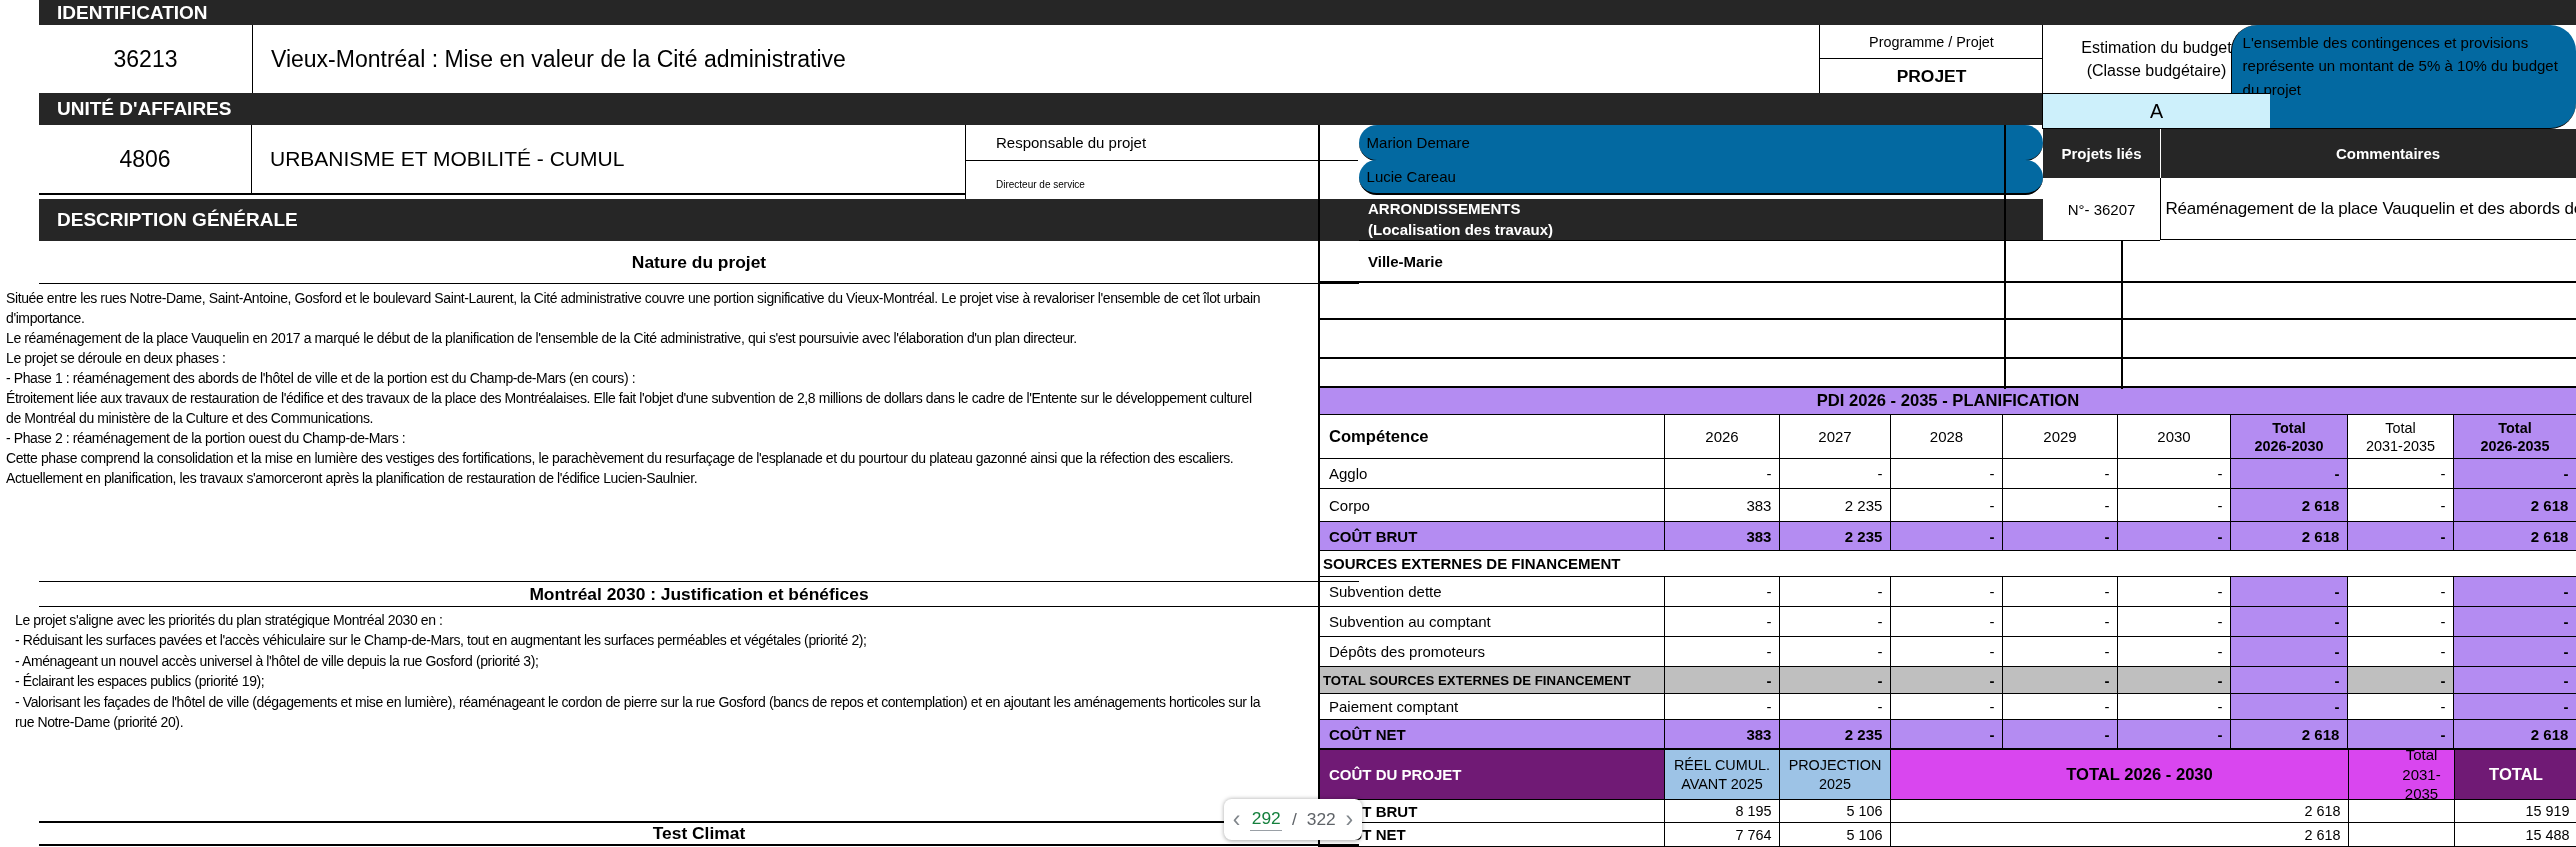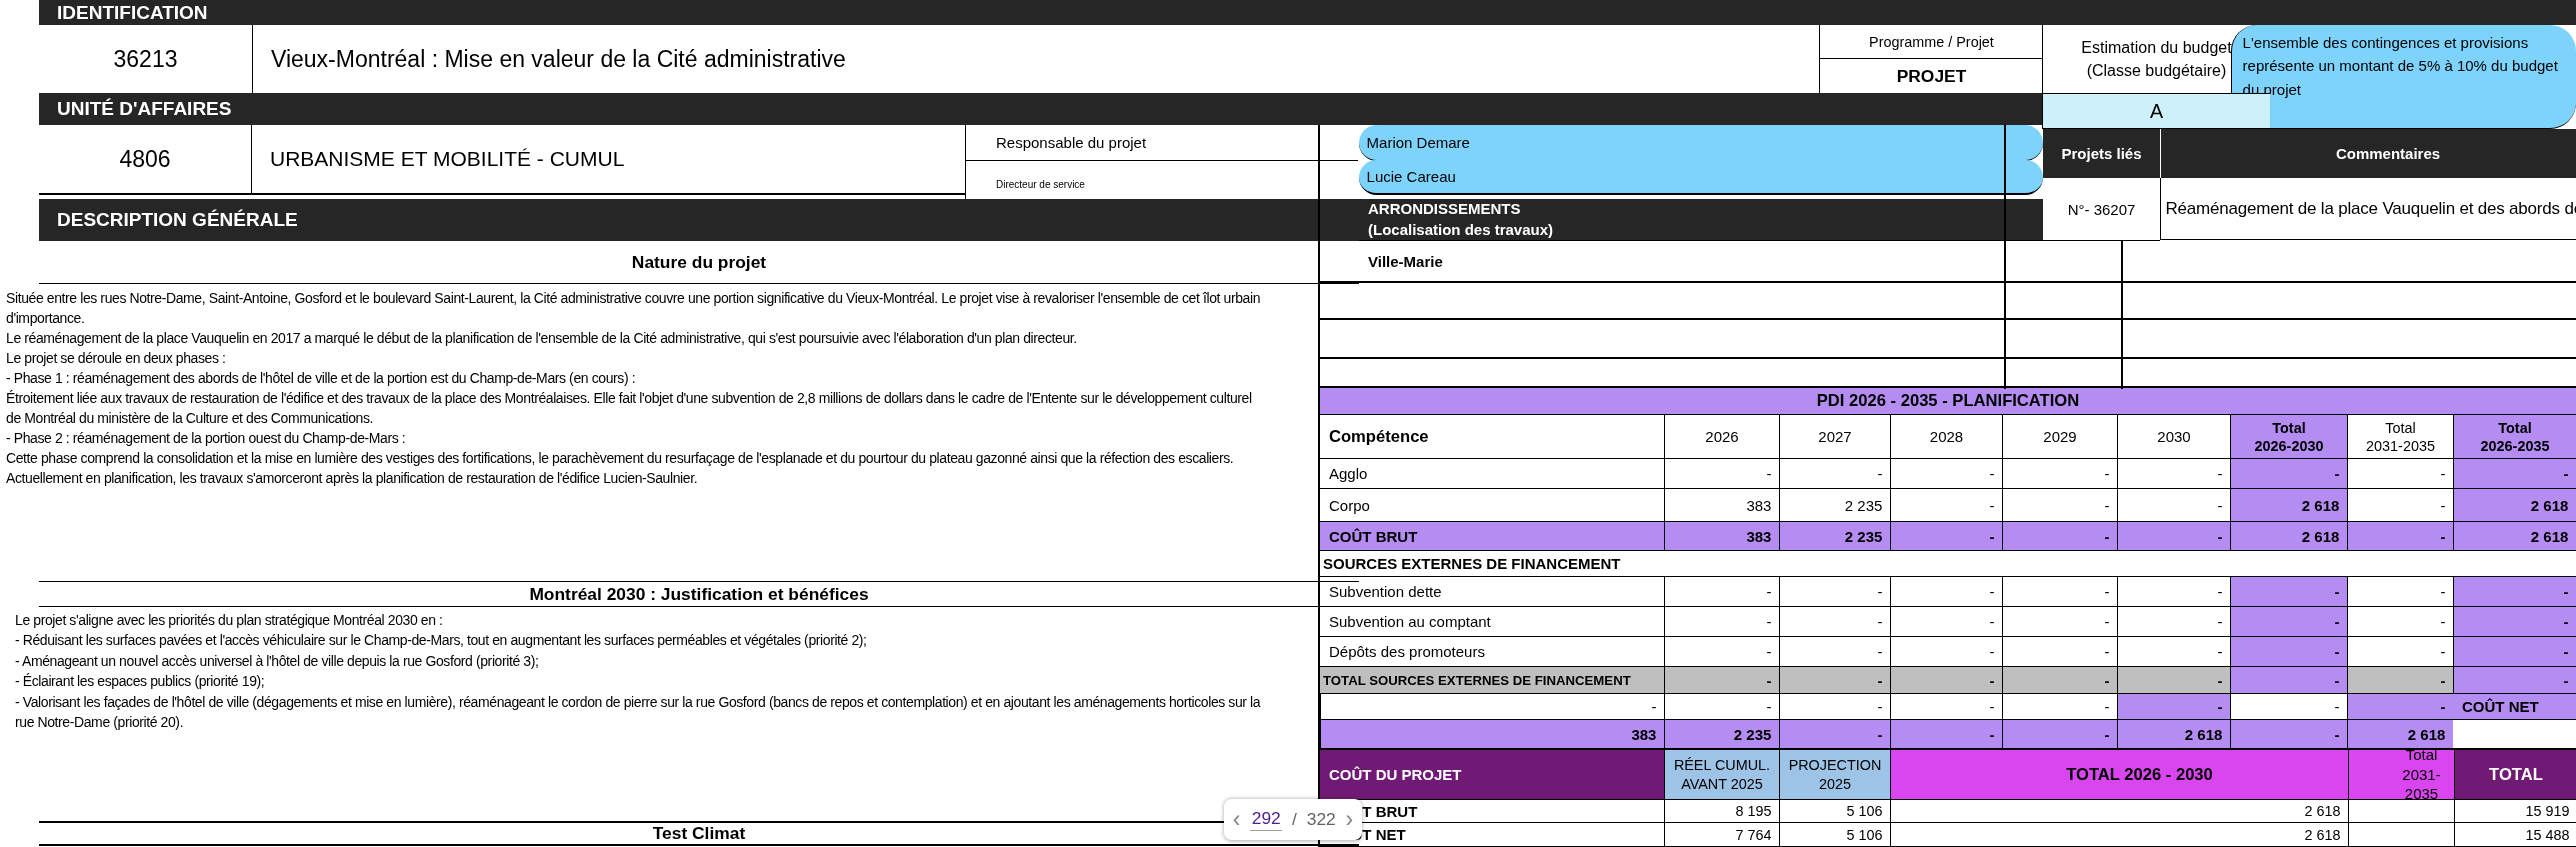--- a/index.html
+++ b/index.html
@@ -11,21 +11,21 @@
   .bar{background:#262626;color:#fff;font-weight:bold;}
   .pre{white-space:pre-line;}
   .nowrap{white-space:nowrap;overflow:hidden;}
   .b{font-weight:bold;}
   .bl2{border-left:1.5px solid #000;}
   .bb2{border-bottom:1.5px solid #000;}
   .bb3{border-bottom:2.3px solid #000;}
   .bt2{border-top:1.5px solid #000;}
   .bt3{border-top:2.3px solid #000;}
   .br2{border-right:1.5px solid #000;}
-  .green{background:#7dd3fc;border-radius:26px;}
+  .green{background:#0369a1;border-radius:26px;}
   .cyan{background:#cdf0fb;}
   .purple{background:#b48cf2;}
   .lav{background:#d946ef;padding-left:40px;}
   .gray{background:#bfbfbf;}
   .navy{background:#701a75;color:#fff;}
   .line{position:absolute;background:#000;}
   
   .dline{white-space:nowrap;overflow:hidden;font-size:14px;letter-spacing:-0.4px;line-height:20px;}
   .jline{white-space:nowrap;overflow:hidden;font-size:14px;letter-spacing:-0.4px;line-height:20.4px;}
   
@@ -44,21 +44,21 @@
   #cout .cc{display:flex;align-items:center;border-left:1.5px solid #000;border-bottom:1.5px solid #000;
             box-sizing:border-box;font-size:14.4px;}
   #cout .cc.first{border-left:none;}
   #cout .lab{justify-content:flex-start;padding-left:9px;}
   #cout .num{justify-content:flex-end;padding-right:7.6px;text-align:right;}
   
   .pager{position:absolute;left:1224px;top:799px;width:138px;height:41px;background:#fff;
          border-radius:7.6px;box-shadow:0 0.8px 4.5px rgba(0,0,0,.35);display:flex;align-items:center;
          justify-content:center;gap:9.8px;color:#5f6368;font-size:17.4px;z-index:20;}
   .pager .chev{font-size:23px;line-height:1;color:#80868b;cursor:pointer;}
-  .pager .cur{color:#4c1d95;border-bottom:1.5px solid #9aa0a6;padding:0 1.5px 0.8px 1.5px;}
+  .pager .cur{color:#15803d;border-bottom:1.5px solid #9aa0a6;padding:0 1.5px 0.8px 1.5px;}
 </style>
 </head>
 <body>
 
 <div class="page">
 
   <div class="abs bar flex" style="left:0;top:0;width:2576px;height:25px;font-size:19px;padding-left:18px;">
     <span>IDENTIFICATION</span>
   </div>
 
@@ -203,20 +203,21 @@
     <div class="pc first lab b gray" style="font-size:13.2px;padding-left:3px;">TOTAL SOURCES EXTERNES DE FINANCEMENT</div>
     <div class="pc num b gray">-</div>
     <div class="pc num b gray">-</div>
     <div class="pc num b gray">-</div>
     <div class="pc num b gray">-</div>
     <div class="pc num b gray">-</div>
     <div class="pc num b purple">-</div>
     <div class="pc num b gray">-</div>
     <div class="pc num b purple">-</div>
 
+    <div class="pc first lab">Paiement comptant</div>
     <div class="pc num">-</div>
     <div class="pc num">-</div>
     <div class="pc num">-</div>
     <div class="pc num">-</div>
     <div class="pc num">-</div>
     <div class="pc num purple b">-</div>
     <div class="pc num">-</div>
     <div class="pc num purple b">-</div>
 
     <div class="pc first lab b purple">COÛT NET</div>

